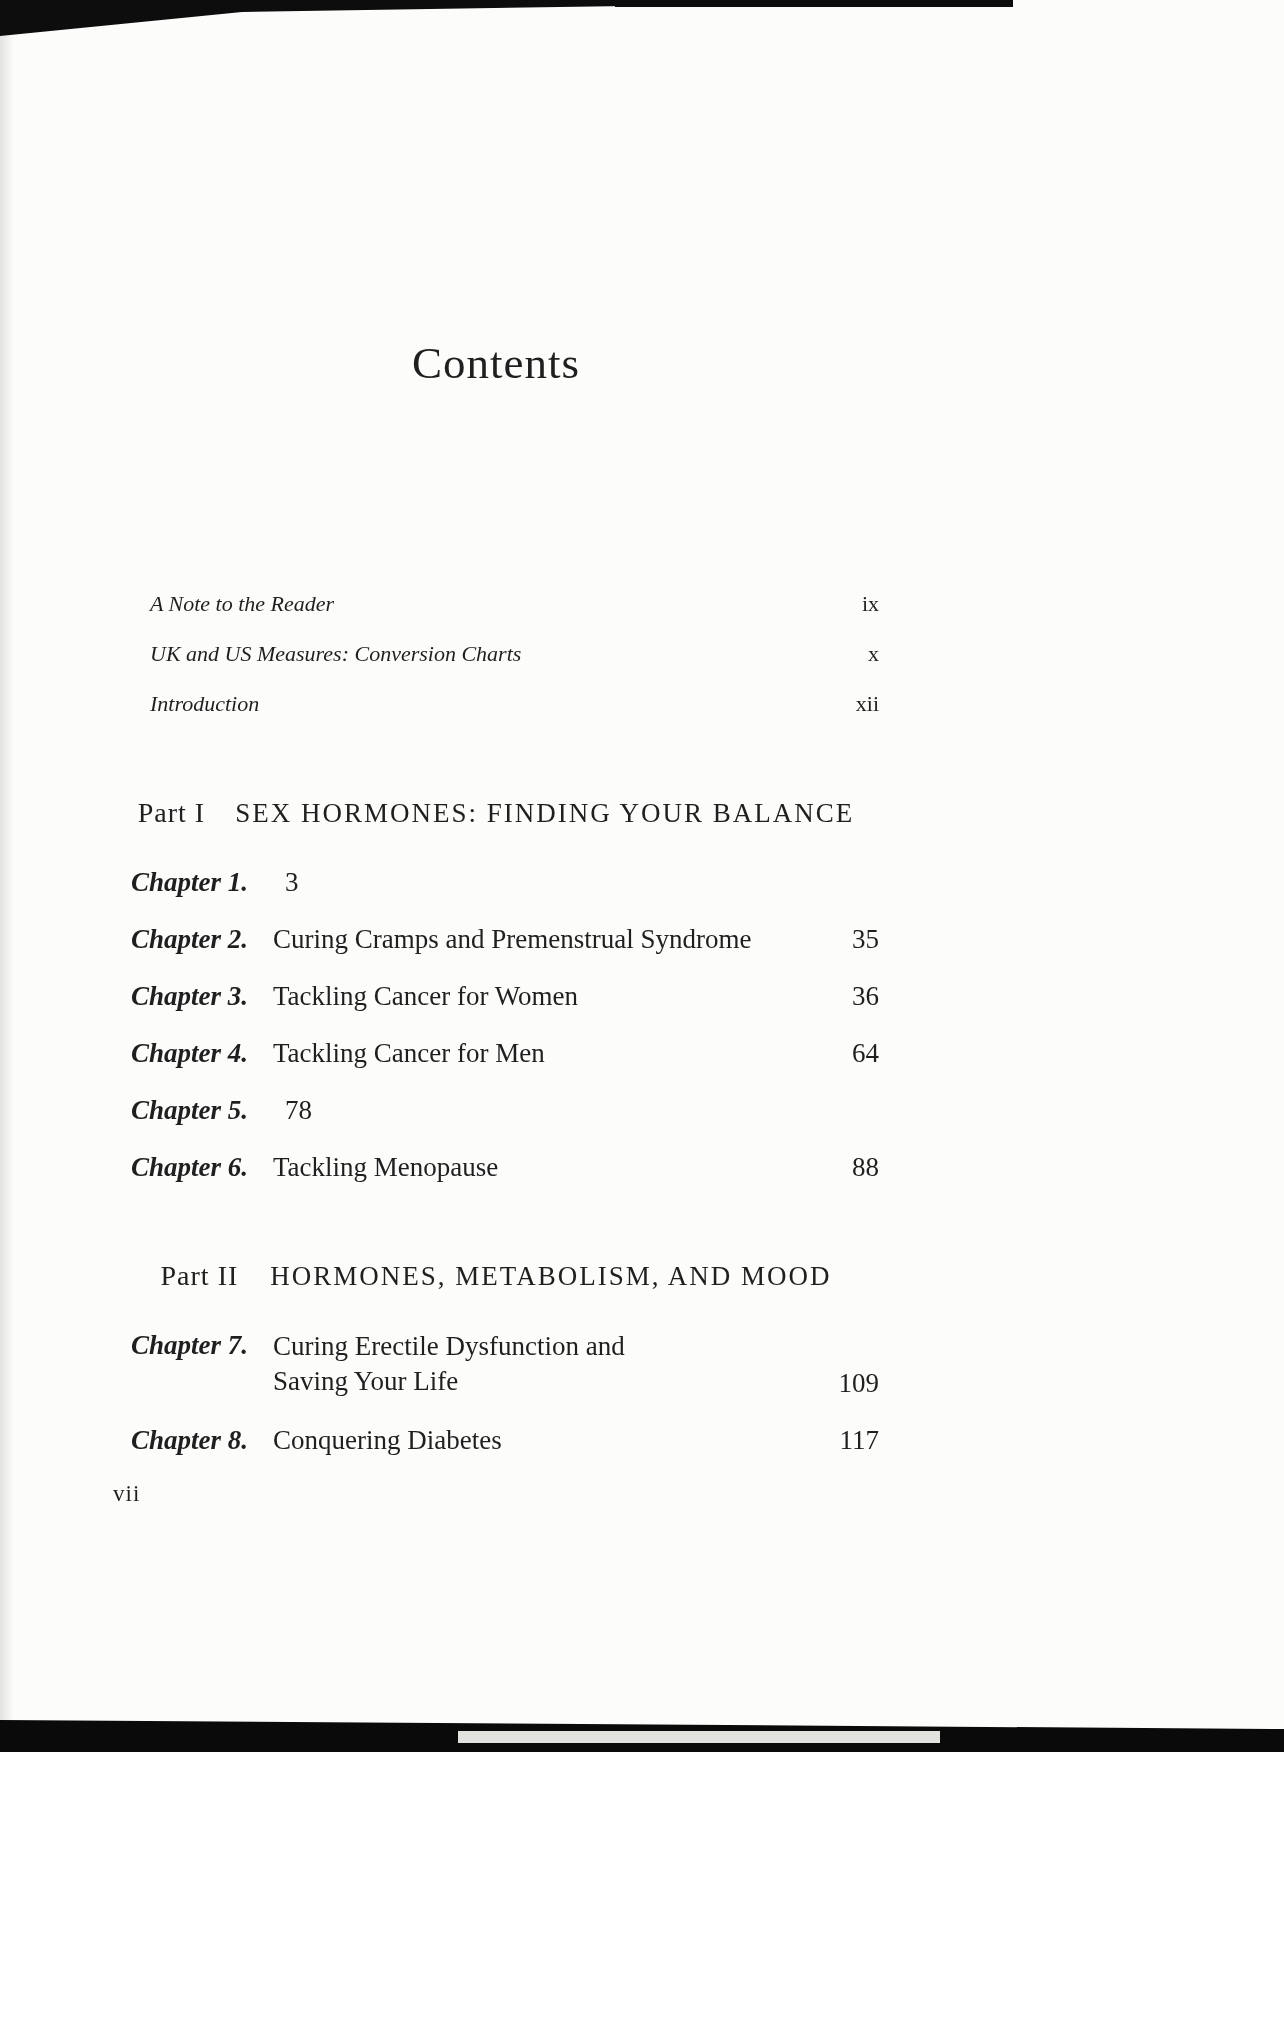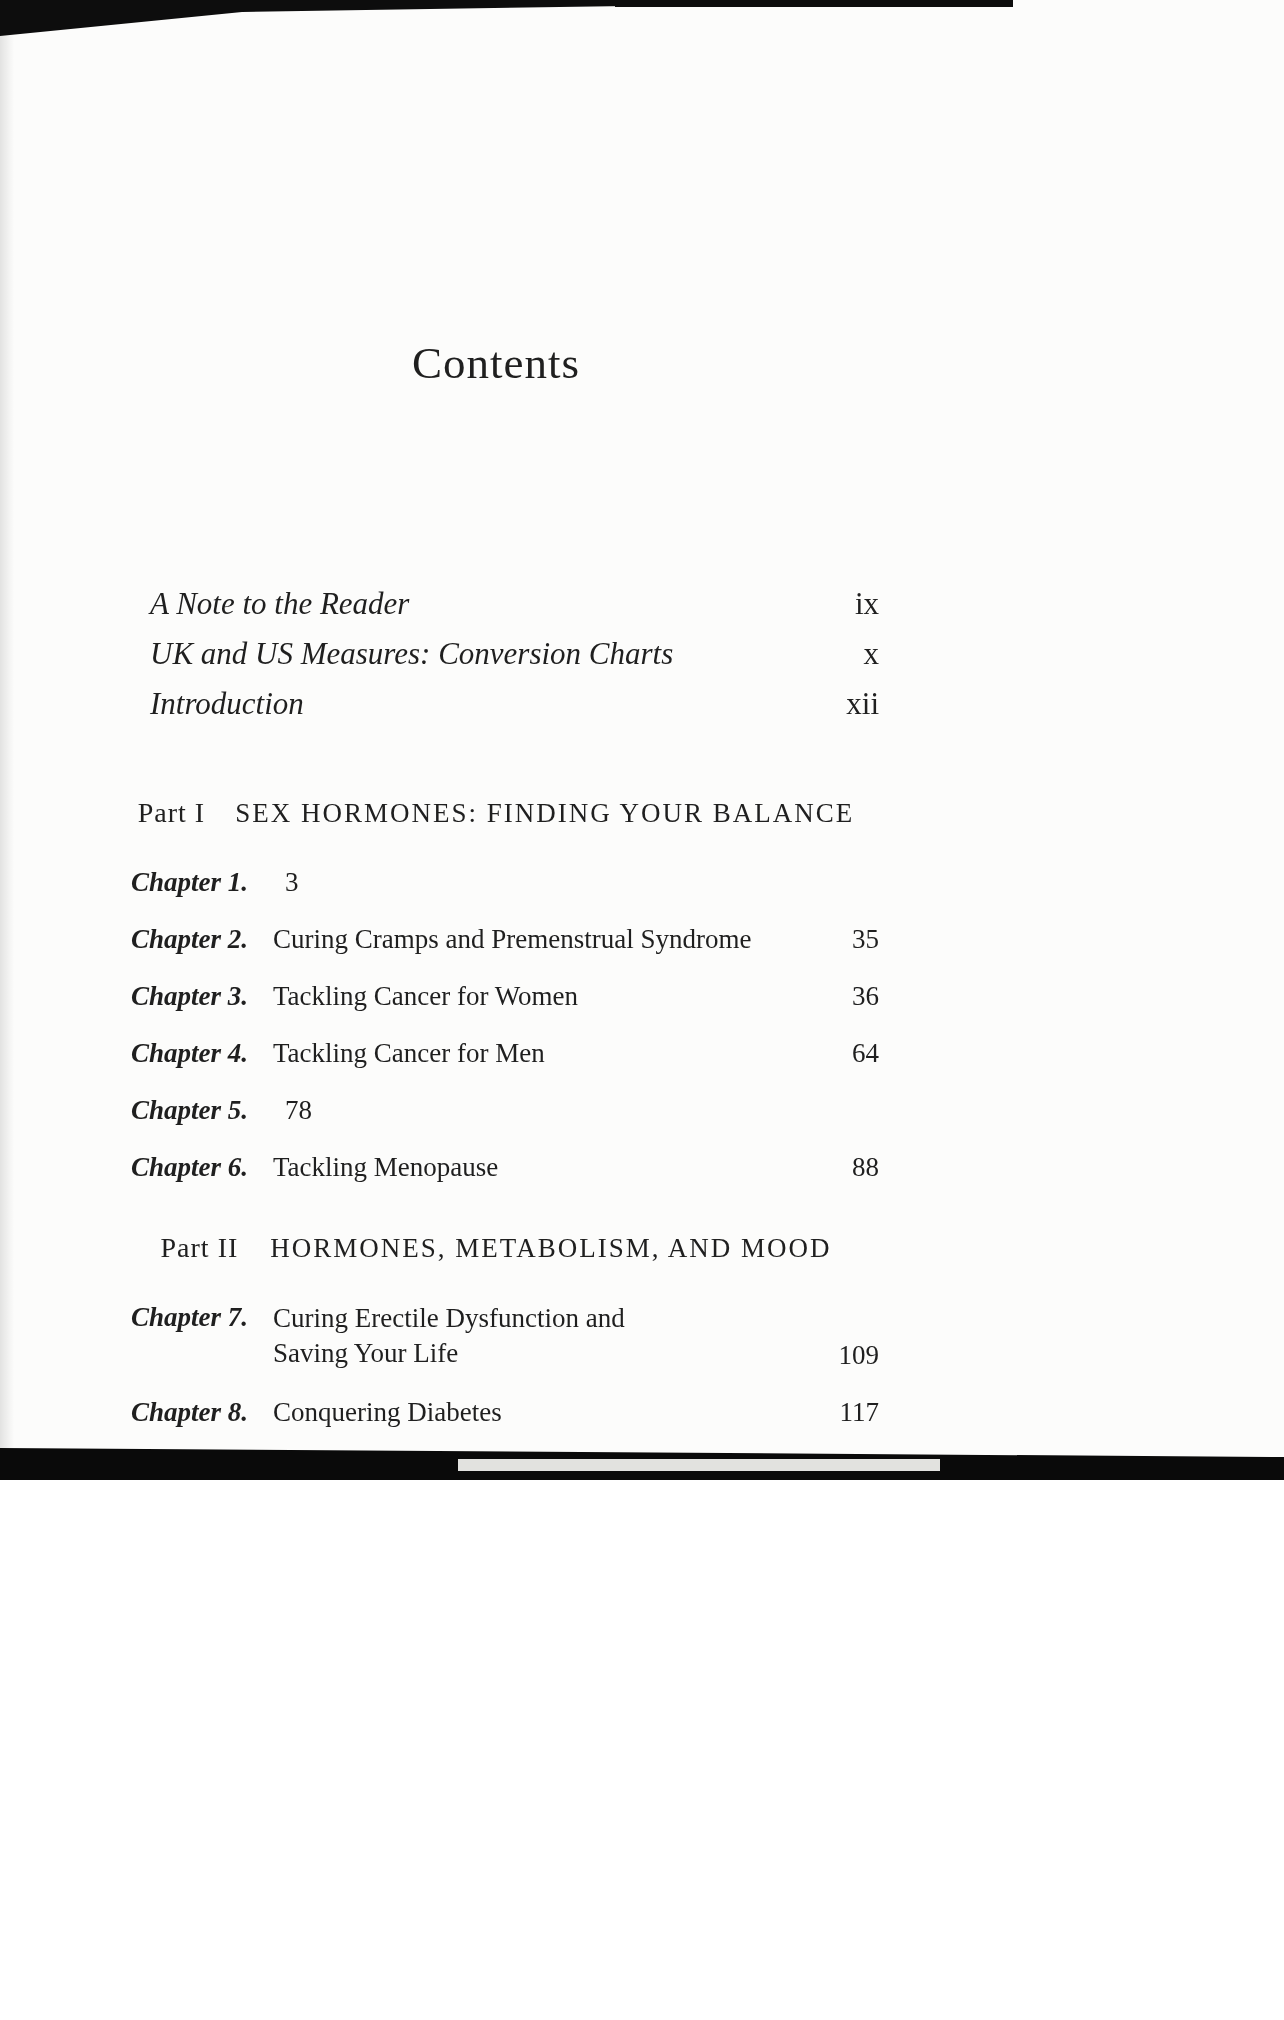--- a/index.html
+++ b/index.html
@@ -5,21 +5,21 @@
   html, body { margin: 0; padding: 0; }
   body {
     width: 1284px;
     height: 2020px;
     background: #ffffff;
     font-family: "Liberation Serif", "DejaVu Serif", serif;
   }
   .page {
     position: relative;
     width: 1284px;
-    height: 1480px;
+    height: 1752px;
     background: #fcfcfb;
     color: #1f1f1f;
     overflow: hidden;
   }
   .edge-shade {
     position: absolute;
     left: 0; top: 0; bottom: 0;
     width: 14px;
     background: linear-gradient(to right, rgba(0,0,0,0.10), rgba(0,0,0,0));
   }
@@ -47,42 +47,42 @@
     line-height: 1.2;
   }
   .front-matter {
     margin-top: 198px;
     padding-left: 37px;
   }
   .fm-row {
     display: flex;
     justify-content: space-between;
     align-items: center;
-    font-size: 31px;
+    font-size: 22px;
     line-height: 31px;
     margin-bottom: 19px;
   }
   .fm-label { font-style: italic; }
   .fm-page { font-style: normal; }
 
   .part-heading {
     margin-top: 77px;
     display: flex;
     justify-content: center;
     align-items: baseline;
     gap: 30px;
     font-size: 28px;
     line-height: 34px;
     letter-spacing: 1px;
   }
   .part-heading .part-title {
     letter-spacing: 2px;
     font-size: 27px;
   }
-  .part-heading.second { margin-top: 48px; gap: 32px; }
+  .part-heading.second { margin-top: 76px; gap: 32px; }
 
   .chapters { margin-top: 36px; margin-left: 18px; }
   .chapter-row {
     display: flex;
     font-size: 27px;
     line-height: 32px;
     margin-bottom: 25px;
   }
   .chap-num {
     flex: 0 0 142px;

